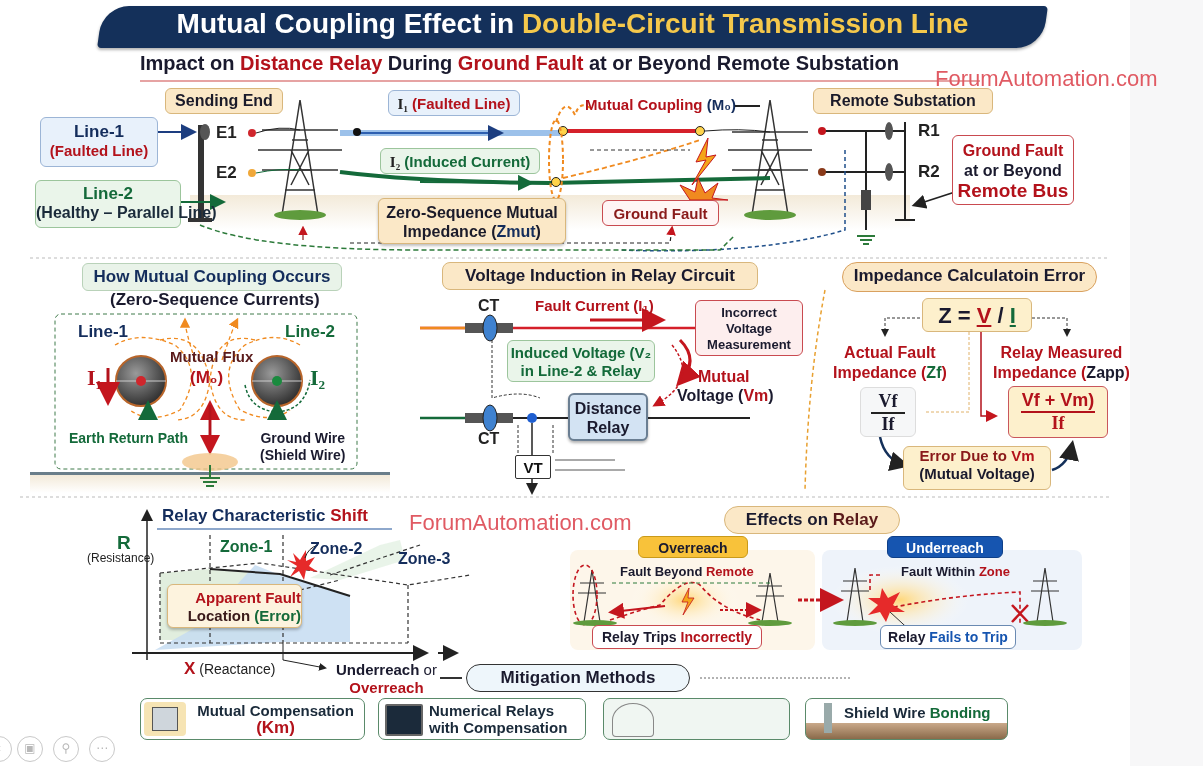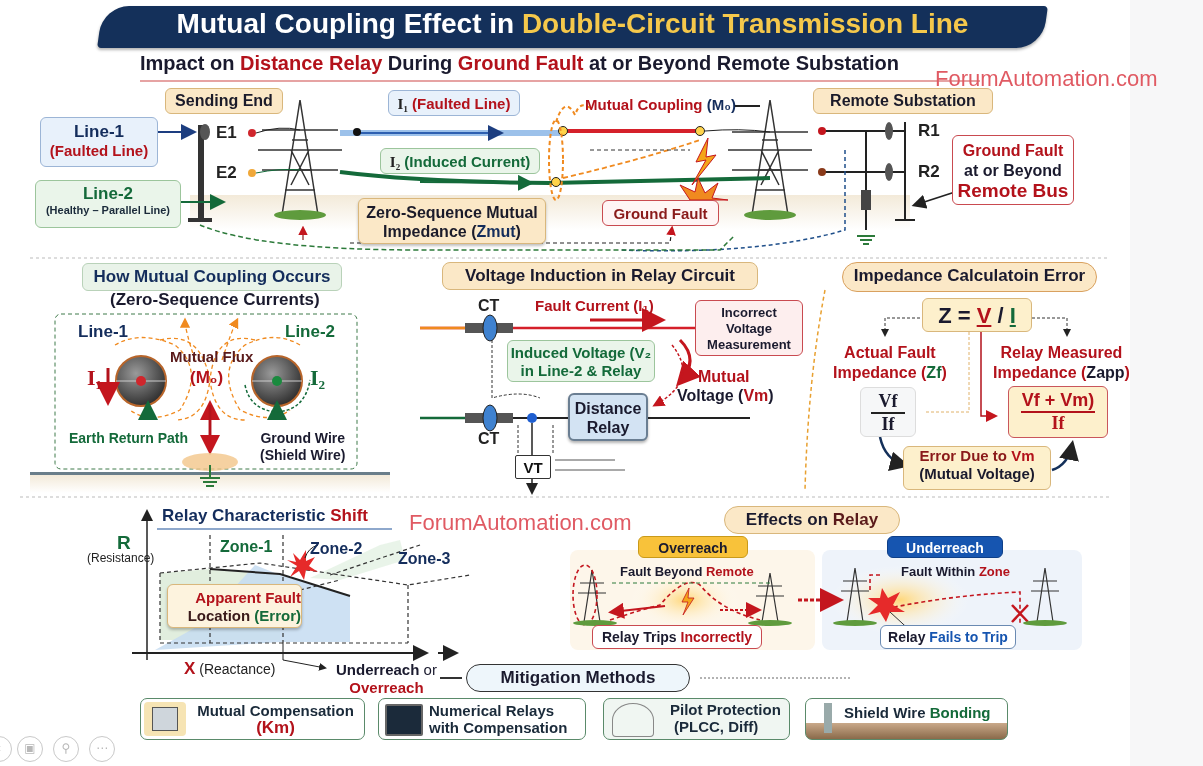--- a/index.html
+++ b/index.html
@@ -272,34 +272,34 @@
 
 <div class="pill tan" style="left:165px;top:88px;width:118px;height:26px;font-size:16px;padding-top:3px;">Sending End</div>
 <div class="pill tan" style="left:813px;top:88px;width:180px;height:26px;font-size:16px;padding-top:3px;">Remote Substation</div>
 
 <div class="pill blue-box" style="left:40px;top:117px;width:118px;height:50px;">
   <div class="navy" style="font-size:17px;margin-top:4px;">Line-1</div>
   <div class="red" style="font-size:15px;">(Faulted Line)</div>
 </div>
 <div class="pill green-box" style="left:35px;top:180px;width:146px;height:48px;">
   <div class="green" style="font-size:17px;margin-top:3px;">Line-2</div>
-  <div style="font-size:11px;color:#1a2a3a;">(Healthy – Parallel Line)</div>
+  <div style="font-size:16px;color:#1a2a3a;">(Healthy – Parallel Line)</div>
 </div>
 
 <div class="lbl" style="left:216px;top:123px;font-size:17px;color:#222;">E1</div>
 <div class="lbl" style="left:216px;top:163px;font-size:17px;color:#222;text-align:center;">E2</div>
 <div class="lbl" style="left:918px;top:121px;font-size:17px;color:#222;">R1</div>
 <div class="lbl" style="left:918px;top:162px;font-size:17px;color:#222;">R2</div>
 
 <div class="pill blue-box" style="left:388px;top:90px;width:132px;height:26px;font-size:15px;padding-top:4px;"><span style="font-family:'Liberation Serif',serif;color:#222;">I₁</span><span class="red"> (Faulted Line)</span></div>
 <div class="pill green-box" style="left:380px;top:148px;width:160px;height:26px;font-size:15px;padding-top:4px;"><span style="font-family:'Liberation Serif',serif;color:#222;">I₂</span><span class="green"> (Induced Current)</span></div>
 <div class="lbl" style="left:585px;top:96px;font-size:15px;"><span class="red">Mutual Coupling</span><span class="navy"> (M₀)</span></div>
 <div class="abs" style="left:735px;top:105px;width:25px;height:1.5px;background:#222;"></div>
 
-<div class="pill tan" style="left:358px;top:198px;width:188px;height:46px;font-size:16px;line-height:19px;padding-top:4px;box-shadow:0 2px 3px rgba(0,0,0,.25);">
+<div class="pill tan" style="left:378px;top:198px;width:188px;height:46px;font-size:16px;line-height:19px;padding-top:4px;box-shadow:0 2px 3px rgba(0,0,0,.25);">
   <div>Zero-Sequence Mutual</div>
   <div><span>Impedance (</span><span class="navy">Zmut</span><span>)</span></div>
 </div>
 <div class="pill red-box" style="left:602px;top:200px;width:117px;height:26px;font-size:15px;padding-top:4px;color:#8a1a1a;">Ground Fault</div>
 <div class="pill red-box" style="left:952px;top:135px;width:122px;height:70px;font-size:16px;line-height:20px;padding-top:5px;background:#fff;">
   <div class="red">Ground Fault</div>
   <div style="color:#1a1a2e;">at or Beyond</div>
   <div class="red" style="font-size:19px;">Remote Bus</div>
 </div>
 
@@ -405,24 +405,20 @@
 </div>
 <div class="mit" style="left:378px;top:698px;width:208px;height:42px;">
   <div style="position:absolute;left:6px;top:5px;width:34px;height:28px;background:#1b2a3a;border:2px solid #666;border-radius:2px;"></div>
   <div class="txt" style="left:50px;top:3px;">
       <div>Numerical Relays</div>
       <div>with Compensation</div>
     </div>
 </div>
 <div class="mit" style="left:603px;top:698px;width:187px;height:42px;background:#f0f6f2;">
   <div style="position:absolute;left:8px;top:4px;width:40px;height:32px;border:1px solid #888;border-radius:50% 50% 4px 4px;"></div>
-  <div class="txt" style="left:66px;top:2px;">
-      <div>Pilot Protection</div>
-      <div style="padding-left:4px;">(PLCC, Diff)</div>
-    </div>
 </div>
 <div class="mit" style="left:805px;top:698px;width:203px;height:42px;background:linear-gradient(#fff 60%,#c9a98a 60%,#8a6a4a 100%);">
   <div style="position:absolute;left:18px;top:4px;width:8px;height:30px;background:#9aa;"></div>
   <div class="txt" style="left:38px;top:5px;"><span>Shield Wire </span><span class="green">Bonding</span></div>
 </div>
 
 <div class="tb-icon" style="left:-14px;">‹</div>
 <div class="tb-icon" style="left:17px;">▣</div>
 <div class="tb-icon" style="left:53px;">⚲</div>
 <div class="tb-icon" style="left:89px;">⋯</div>

